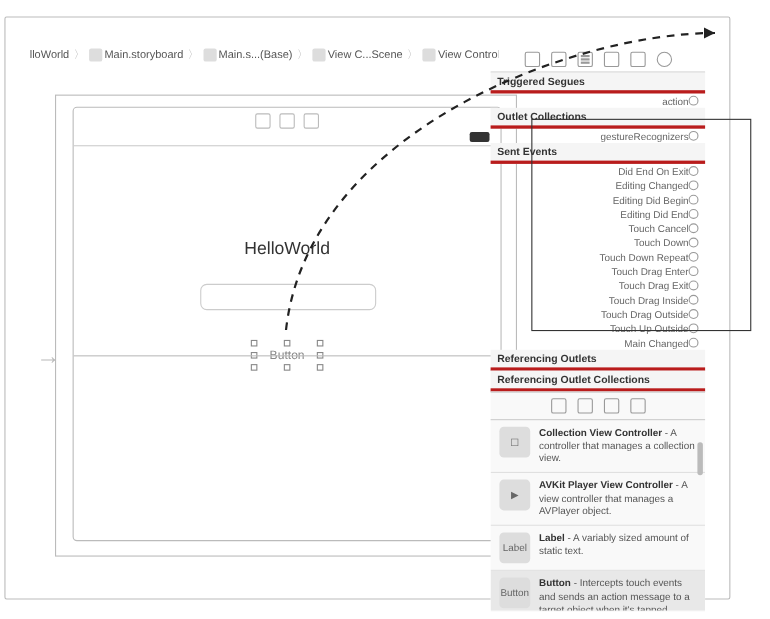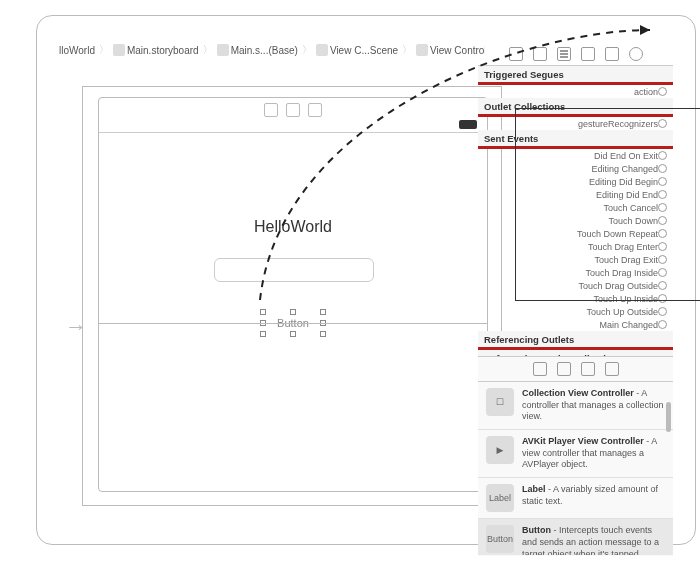--- a/index.html
+++ b/index.html
@@ -1,17 +1,17 @@
 <!DOCTYPE html>
 <html><head>
 <meta charset="utf-8">
 <style>
   * { box-sizing: border-box; margin: 0; padding: 0; font-family: -apple-system, Helvetica, Arial, sans-serif; }
   body { background: #fff; width: 700px; height: 563px; position: relative; overflow: hidden; }
-  .frame { position: absolute; left: 36px; top: 15px; width: 660px; height: 530px; border: 1px solid #bbb; border-radius: 16px; background: #fff; }
+  .frame { position: absolute; left: 4px; top: 15px; width: 660px; height: 530px; border: 1px solid #bbb; border-radius: 2px; background: #fff; }
   .breadcrumb { position: absolute; left: 22px; top: 24px; right: 210px; height: 20px; display: flex; align-items: center; font-size: 10px; color: #555; gap: 2px; overflow: hidden; white-space: nowrap; }
   .breadcrumb .bc-icon { width: 12px; height: 12px; background: #ddd; border-radius: 2px; display: inline-block; flex-shrink: 0; }
   .breadcrumb .sep { color: #bbb; margin: 0 2px; }
   .breadcrumb span.txt { flex-shrink: 0; }
 
   .canvas { position: absolute; left: 45px; top: 70px; width: 420px; height: 420px; border: 1px solid #bbb; background: #fff; }
   .phone { position: absolute; left: 15px; top: 10px; width: 390px; height: 395px; border: 1px solid #bbb; border-radius: 4px; }
   .phone-top-icons { position: absolute; top: 5px; left: 50%; transform: translateX(-50%); display: flex; gap: 8px; }
   .phone-top-icons span { width: 14px; height: 14px; border: 1px solid #bbb; border-radius: 2px; }
   .status-battery { position: absolute; top: 22px; right: 10px; width: 18px; height: 9px; background: #333; border-radius: 2px; }
@@ -158,24 +158,20 @@
         </div>
         <div class="insp-row">
           <span>Touch Drag Inside</span>
           <span class="insp-dot"></span>
         </div>
         <div class="insp-row">
           <span>Touch Drag Outside</span>
           <span class="insp-dot"></span>
         </div>
         <div class="insp-row">
-          <span>Touch Up Inside</span>
-          <span class="insp-dot"></span>
-        </div>
-        <div class="insp-row">
           <span>Touch Up Outside</span>
           <span class="insp-dot"></span>
         </div>
         <div class="insp-row">
           <span>Main Changed</span>
           <span class="insp-dot"></span>
         </div>
         <div class="insp-section-h">Referencing Outlets</div>
         <div class="insp-section-h">Referencing Outlet Collections</div>
         <div class="insp-row">

